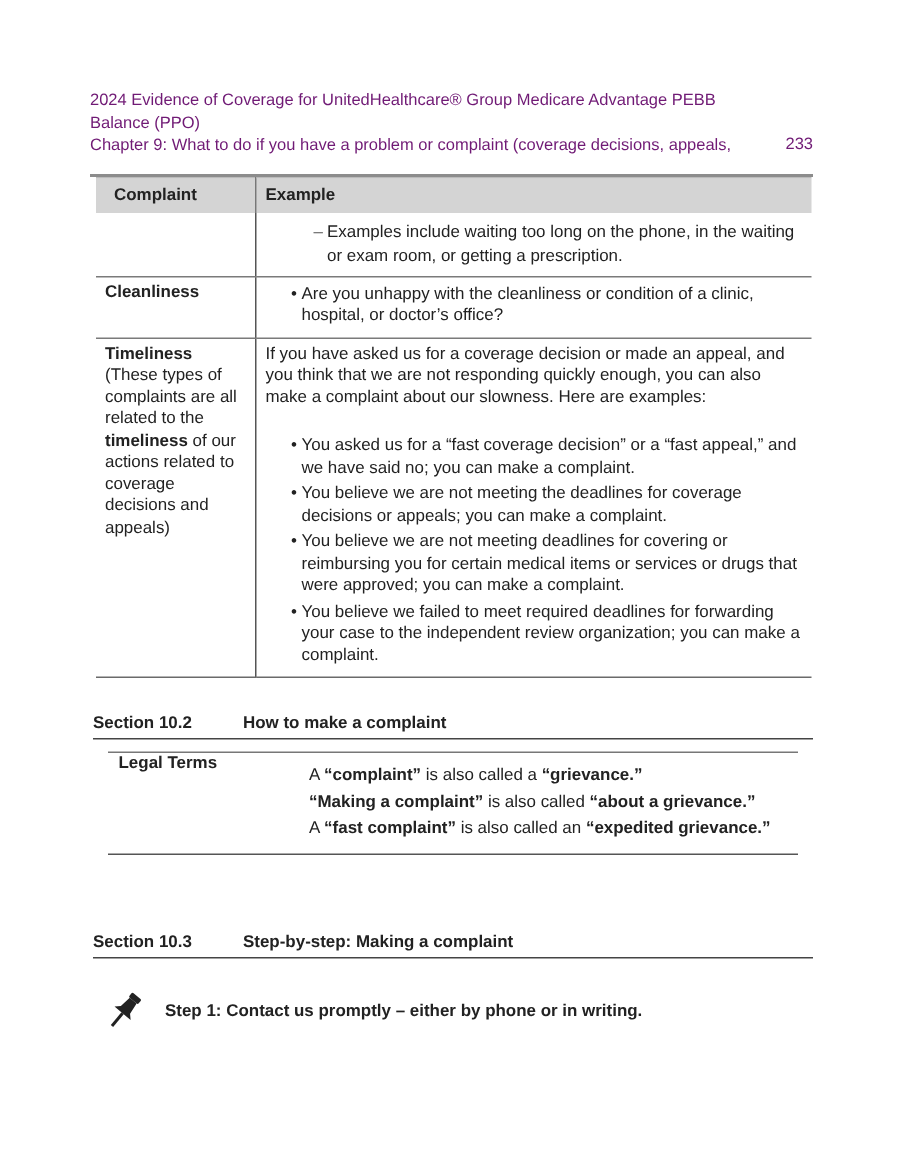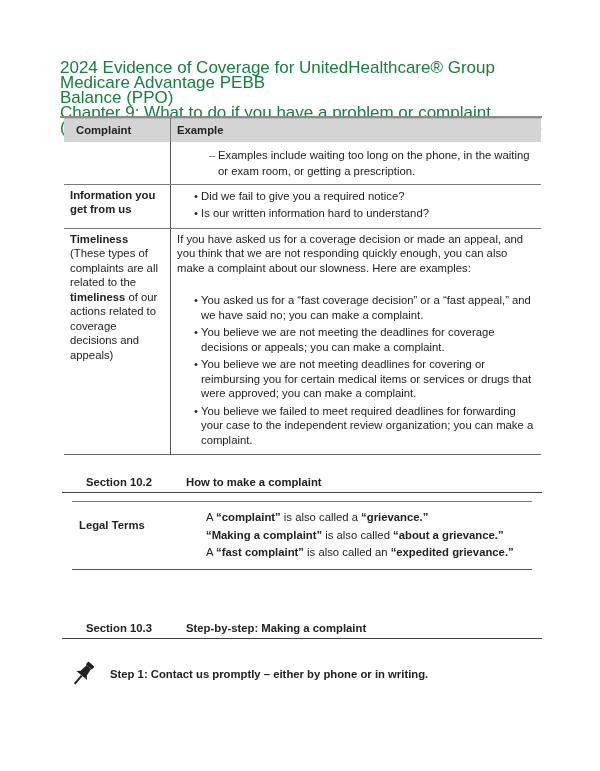--- a/index.html
+++ b/index.html
@@ -1,38 +1,38 @@
 <!DOCTYPE html>
 <html><head>
 <meta charset="utf-8">
 <style>
   html, body { margin: 0; padding: 0; background: #ffffff; }
   body { width: 600px; height: 771px; position: relative; overflow: hidden;
          font-family: "Liberation Sans", sans-serif; color: #222; }
-  .header { position: absolute; left: 60px; top: 60px; width: 482px; font-size: 17px; line-height: 15px; color: #15803d; }
+  .header { position: absolute; left: 60px; top: 60px; width: 482px; font-size: 11px; line-height: 15px; color: #701a75; }
   .header .page-num { position: absolute; right: 0; bottom: 1px; }
   .header-rule { position: absolute; left: 60px; top: 116px; width: 482px; height: 2px; background: #8c8c8c; }
 
   table.complaints { position: absolute; left: 64px; top: 118px; width: 477px; border-collapse: collapse; font-size: 11.3px; line-height: 14.5px; }
   table.complaints th { background: #d4d4d4; text-align: left; font-weight: bold; padding: 4px 6px 4px 6px; height: 13px; border-top: 1px solid #bbb; }
   table.complaints th.c1 { border-right: 1px solid #777; padding-left: 12px; }
   table.complaints td { vertical-align: top; padding: 3px 6px 4px 6px; border-bottom: 1.5px solid #7a7a7a; }
   table.complaints td.c1 { width: 94px; border-right: 1px solid #555; }
   table.complaints tr.last td { border-bottom: 1.5px solid #6a6a6a; }
   .b { font-weight: bold; }
   .bullet { display: flex; margin: 1px 0 3px 17px; }
   .bullet .dot { width: 7px; flex: none; }
   .sub { display: flex; margin: 2px 0 1px 32px; line-height: 16px; }
   .sub .dash { width: 9px; flex: none; color: #666; }
 
   .section { position: absolute; left: 62px; width: 480px; font-size: 11.3px; font-weight: bold; border-bottom: 1px solid #444; padding-bottom: 4px; }
-  .section .num { display: inline-block; width: 100px; margin-left: 24px; }
+  .section .num { display: inline-block; width: 100px; }
 
   .legal { position: absolute; left: 72px; top: 501px; width: 460px; border-top: 1px solid #777; border-bottom: 1.5px solid #555; font-size: 11.3px; line-height: 14.5px; padding: 8px 0 6px 0; }
-  .legal .label { position: absolute; left: 7px; top: 16px; font-weight: bold; }
+  .legal .label { position: absolute; left: 7px; top: 0; font-weight: bold; }
   .legal .terms { margin-left: 134px; }
   .legal .terms div { margin-bottom: 3px; }
 
   .step { position: absolute; left: 68px; top: 660px; display: flex; align-items: center; font-size: 11.3px; font-weight: bold; }
   .step svg { margin-right: 12px; }
 </style>
 </head>
 <body>
 
 <div class="header">
@@ -52,29 +52,25 @@
   <tr>
     <td class="c1"></td>
     <td>
       <div class="sub">
             <span class="dash">–</span>
             <span>Examples include waiting too long on the phone, in the waiting or exam room, or getting a prescription.</span>
           </div>
     </td>
   </tr>
   <tr>
-    <td class="c1 b">Information you get from us</td>
+    <td class="c1 b">Cleanliness</td>
     <td>
       <div class="bullet">
             <span class="dot">•</span>
-            <span>Did we fail to give you a required notice?</span>
-          </div>
-      <div class="bullet">
-            <span class="dot">•</span>
-            <span>Is our written information hard to understand?</span>
+            <span>Are you unhappy with the cleanliness or condition of a clinic, hospital, or doctor’s office?</span>
           </div>
     </td>
   </tr>
   <tr class="last">
     <td class="c1"><span class="b">Timeliness</span><span> (These types of complaints are all related to the </span><span class="b">timeliness</span><span> of our actions related to coverage decisions and appeals)</span></td>
     <td>
       <div style="margin-bottom:18px;">If you have asked us for a coverage decision or made an appeal, and you think that we are not responding quickly enough, you can also make a complaint about our slowness. Here are examples:</div>
       <div class="bullet">
             <span class="dot">•</span>
             <span>You asked us for a “fast coverage decision” or a “fast appeal,” and we have said no; you can make a complaint.</span>

